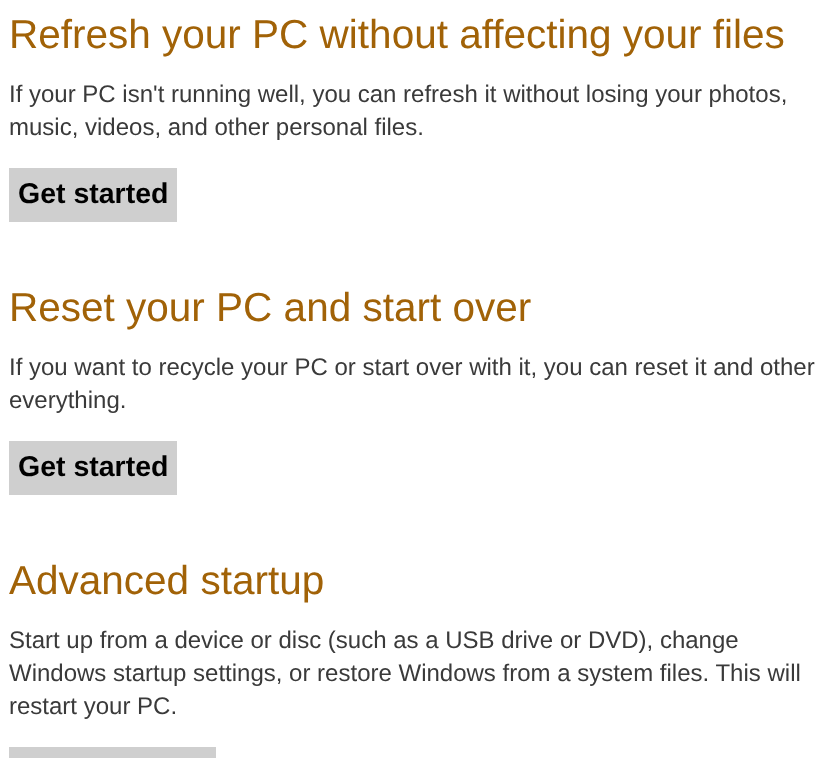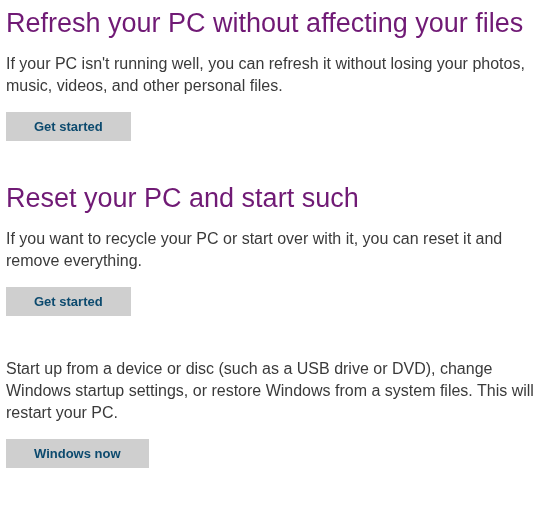--- a/index.html
+++ b/index.html
@@ -16,53 +16,54 @@
     }
     .section {
       margin-bottom: 42px;
     }
     .section:last-child {
       margin-bottom: 10px;
     }
     .section-heading {
       font-size: 27px;
       font-weight: 300;
-      color: #701a75;
+      color: #a16207;
       margin-bottom: 14px;
       line-height: 1.15;
     }
     .section-description {
       font-size: 16px;
       color: #3a3a3a;
       line-height: 1.4;
       margin-bottom: 14px;
     }
     .action-button {
       display: inline-block;
       background: #cfcfcf;
       border: none;
-      padding: 7px 28px;
+      padding: 7px 6px;
       font-family: inherit;
-      font-size: 13px;
+      font-size: 19px;
       font-weight: 600;
-      color: #0c4a6e;
+      color: #000000;
       cursor: pointer;
     }
   </style>
 </head>
 <body>
 
 <div class="section">
   <h2 class="section-heading">Refresh your PC without affecting your files</h2>
   <p class="section-description">If your PC isn't running well, you can refresh it without losing your photos, music, videos, and other personal files.</p>
   <button class="action-button">Get started</button>
 </div>
 
 <div class="section">
-  <h2 class="section-heading">Reset your PC and start such</h2>
-  <p class="section-description">If you want to recycle your PC or start over with it, you can reset it and remove everything.</p>
+  <h2 class="section-heading">Reset your PC and start over</h2>
+  <p class="section-description">If you want to recycle your PC or start over with it, you can reset it and other everything.</p>
   <button class="action-button">Get started</button>
 </div>
 
 <div class="section">
+  <h2 class="section-heading">Advanced startup</h2>
   <p class="section-description">Start up from a device or disc (such as a USB drive or DVD), change Windows startup settings, or restore Windows from a system files. This will restart your PC.</p>
   <button class="action-button">Windows now</button>
 </div>
 
 </body></html>

